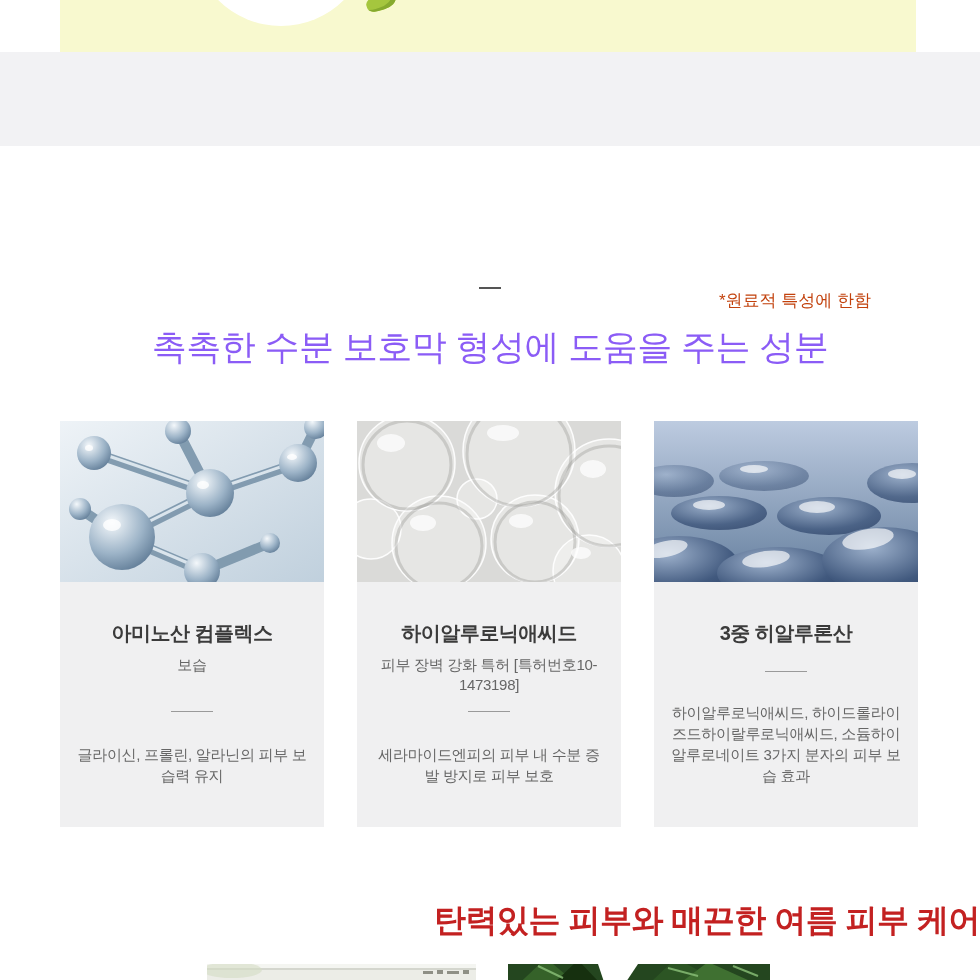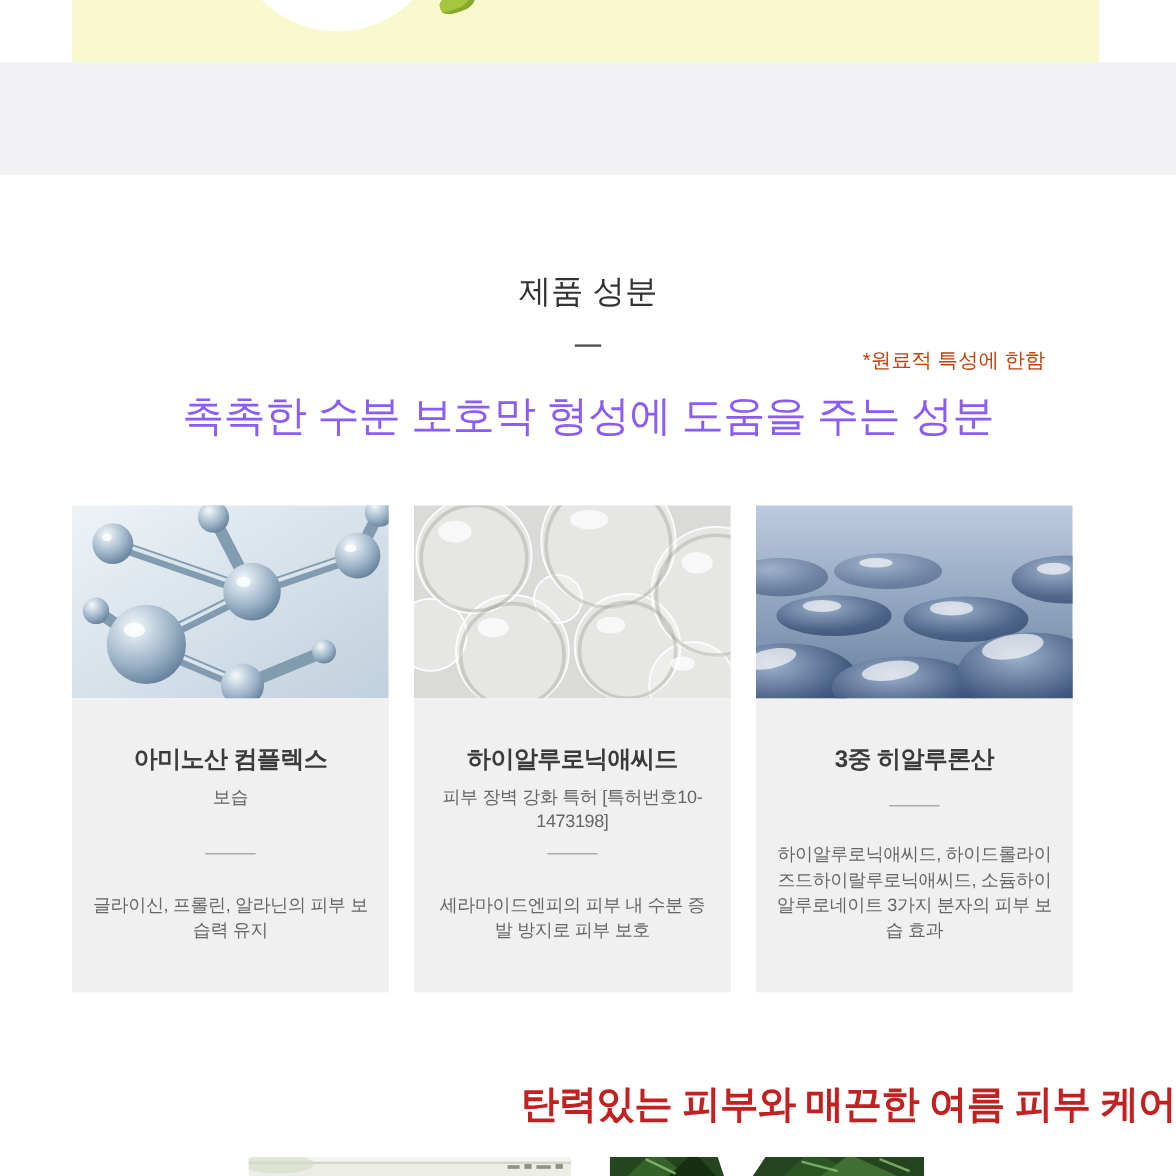--- a/index.html
+++ b/index.html
@@ -44,21 +44,21 @@
     font-size:17px;line-height:15px;color:#c2410c;
   }
   .headline{
     position:absolute;left:0;top:326px;width:980px;margin:0;
     text-align:center;font-size:35px;line-height:42px;
     font-weight:400;color:#8b5cf6;letter-spacing:-0.5px;
   }
   
   .cards{
     position:absolute;left:60px;top:421px;width:858px;
-    display:flex;gap:21px;
+    display:flex;gap:33px;
   }
   .card{width:264px;}
   .card-image{width:264px;height:161px;display:block;overflow:hidden;}
   .card-image svg{display:block;}
   .card-text{
     width:264px;height:245px;background:#f0f0f1;
     text-align:center;box-sizing:border-box;
   }
   .card-title{
     margin:0;padding-top:38px;font-size:20px;line-height:26px;
@@ -94,21 +94,20 @@
 
 <div id="page">
 
   <div class="top-banner">
     <div class="banner-circle"></div>
     <div class="banner-leaf"></div>
   </div>
 
   <div class="gray-band"></div>
 
-  <h2 class="section-title">제품 성분</h2>
   <div class="title-dash"></div>
   <div class="footnote">*원료적 특성에 한함</div>
   <h1 class="headline">촉촉한 수분 보호막 형성에 도움을 주는 성분</h1>
 
   <div class="cards">
 
     <div class="card">
       <div class="card-image">
         <svg width="264" height="161" viewBox="0 0 264 161" xmlns="http://www.w3.org/2000/svg">
           <defs>

